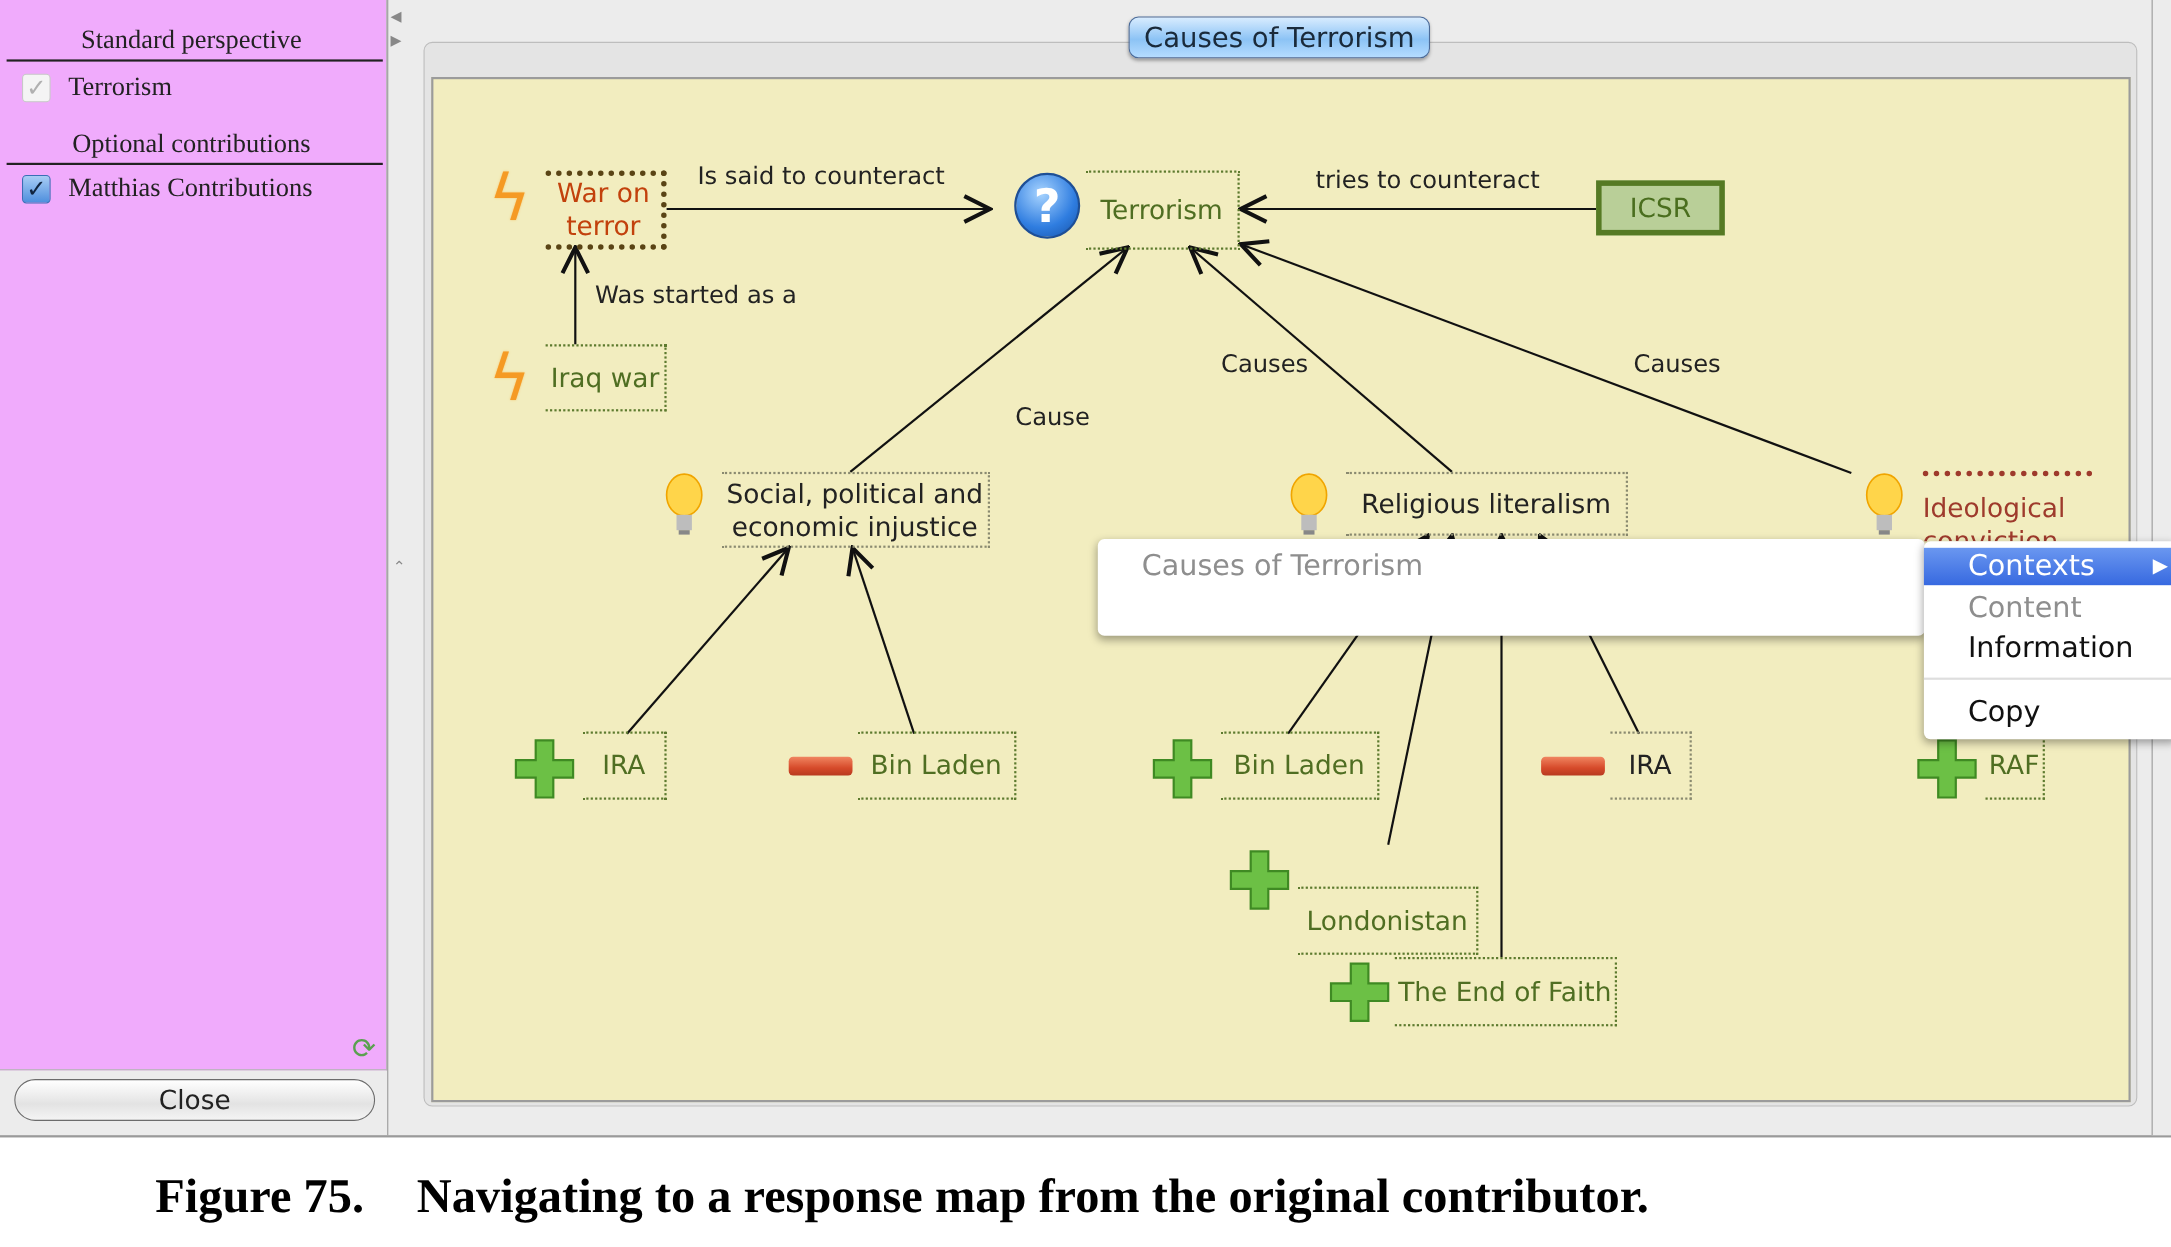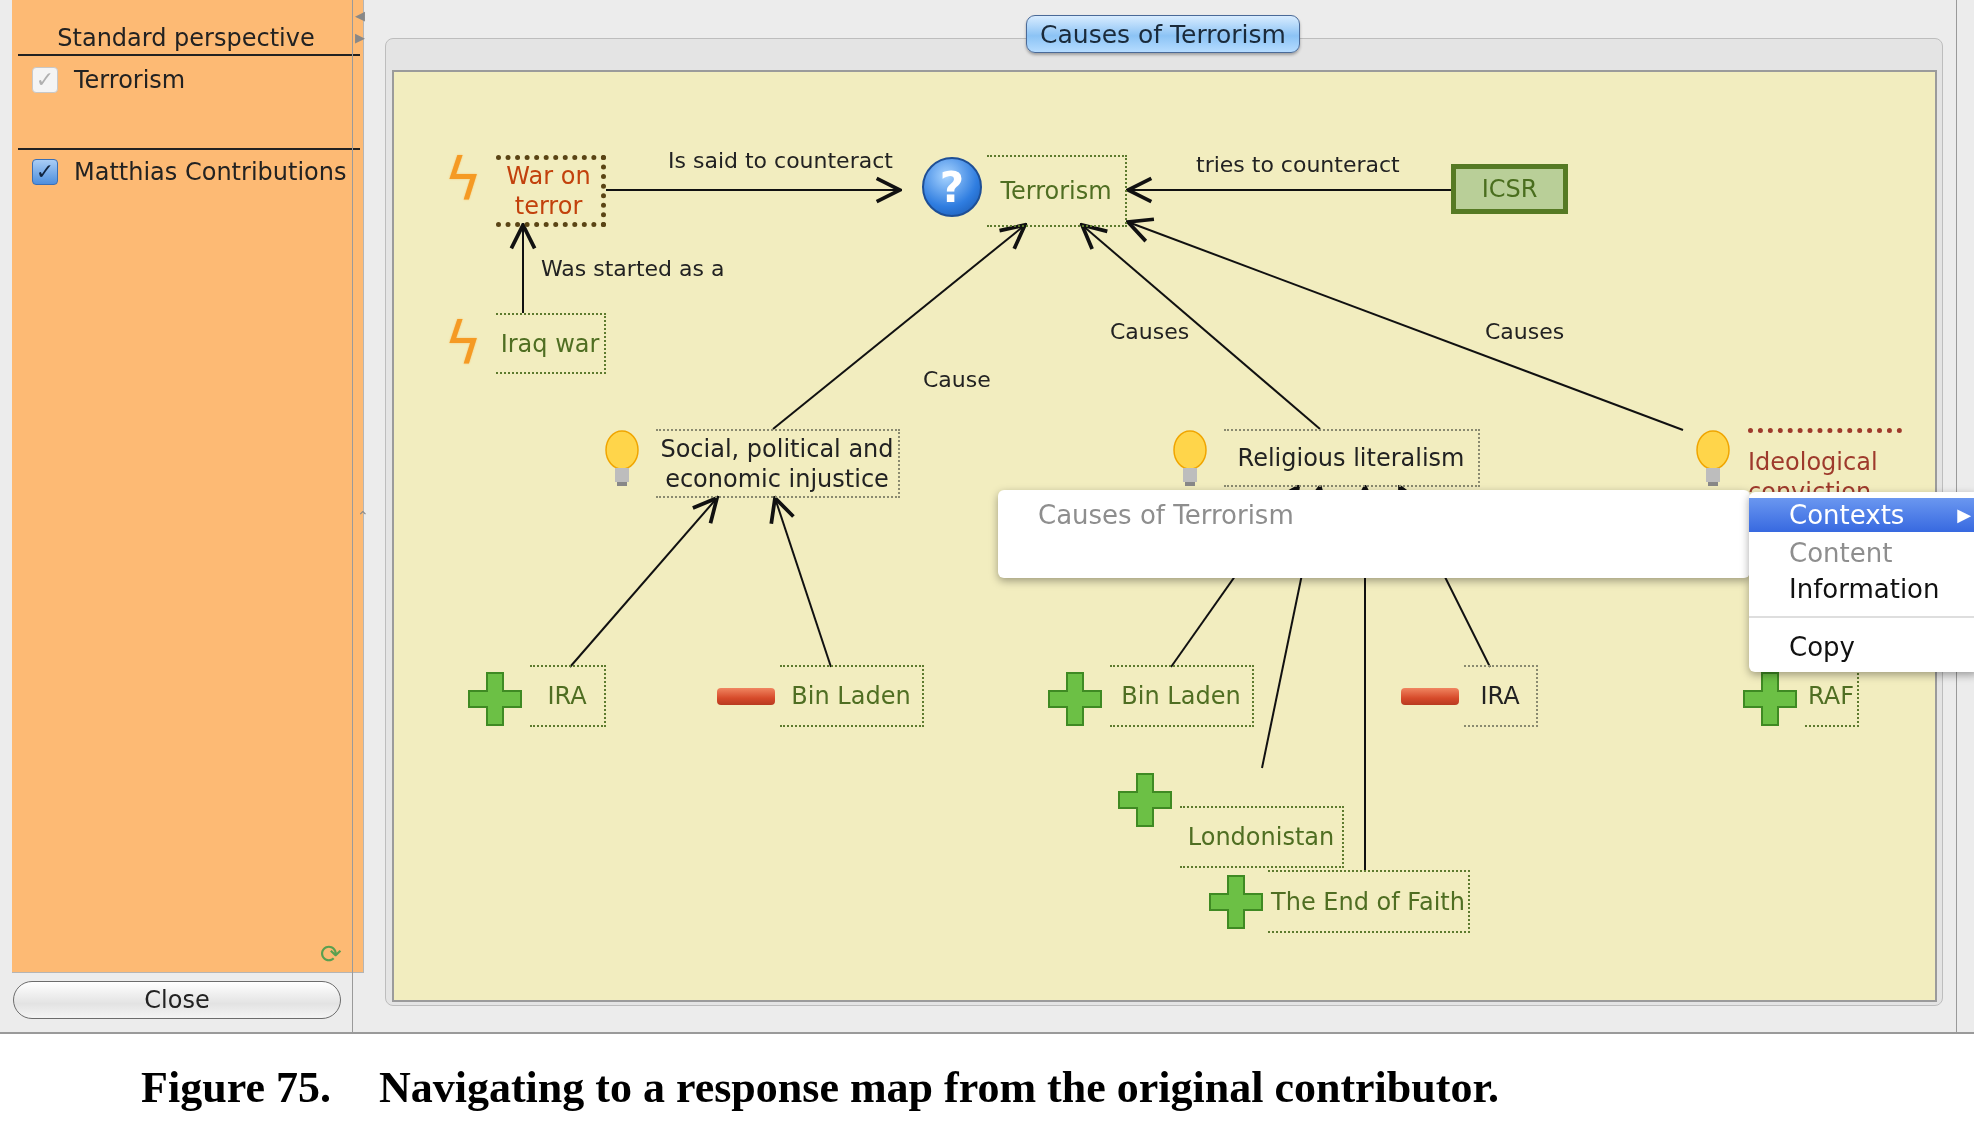--- a/index.html
+++ b/index.html
@@ -1,20 +1,20 @@
 <!DOCTYPE html>
 <html><head>
 <meta charset="utf-8">
 <style>
   html,body{margin:0;padding:0;}
   body{width:1974px;height:1134px;position:relative;background:#ffffff;overflow:hidden;font-family:"DejaVu Sans",sans-serif;}
   .abs{position:absolute;}
   
   #window{left:0;top:0;width:1974px;height:1032px;background:#ececec;border-bottom:2px solid #9a9a9a;}
-  #sidebar{left:12px;top:0;width:351px;height:972px;background:#fdba74;border-right:1px solid #b5b5b5;border-bottom:1px solid #b5b5b5;}
+  #sidebar{left:0;top:0;width:351px;height:972px;background:#f0abfc;border-right:1px solid #b5b5b5;border-bottom:1px solid #b5b5b5;font-family:Liberation Serif, serif;}
   .sec-title{position:absolute;left:0;width:348px;text-align:center;font-size:24px;color:#222;}
   .sec-rule{position:absolute;left:6px;width:342px;height:2px;background:#222;}
   .cb-row{position:absolute;left:20px;display:flex;align-items:center;gap:16px;font-size:24px;color:#222;}
   .cb{width:24px;height:24px;border-radius:4px;display:flex;align-items:center;justify-content:center;font-size:22px;line-height:1;}
   .cb.disabled{border:1px solid #c8c8c8;background:#f4f4f4;color:#b0b0b0;}
   .cb.checked{border:1px solid #3a6fb5;background:linear-gradient(#a9cdf5,#4e8fdd);color:#10243f;}
   #refresh{left:316px;top:940px;width:30px;height:28px;color:#5aa050;font-size:26px;line-height:28px;text-align:center;}
   #close-btn{left:13px;top:981px;width:328px;height:38px;border:1px solid #6c6c6c;border-radius:20px;background:linear-gradient(#ffffff,#e3e3e3 60%,#f4f4f4);font-size:24px;color:#222;display:flex;align-items:center;justify-content:center;box-sizing:border-box;}
   #divider{left:352px;top:0;width:8px;height:1032px;border-left:1px solid #9a9a9a;}
   .split-arrow{position:absolute;left:355px;font-size:13px;color:#888;}
@@ -55,20 +55,21 @@
 
 <div id="window" class="abs"></div>
 
 <div id="sidebar" class="abs">
   <div class="sec-title" style="top:24px;">Standard perspective</div>
   <div class="sec-rule" style="top:54px;"></div>
   <div class="cb-row" style="top:66px;">
     <span class="cb disabled">✓</span>
     <span>Terrorism</span>
   </div>
+  <div class="sec-title" style="top:118px;">Optional contributions</div>
   <div class="sec-rule" style="top:148px;"></div>
   <div class="cb-row" style="top:158px;">
     <span class="cb checked">✓</span>
     <span>Matthias Contributions</span>
   </div>
 </div>
 <div id="refresh" class="abs">⟳</div>
 <div id="close-btn" class="abs">Close</div>
 
 <div id="divider" class="abs"></div>
@@ -94,21 +95,21 @@
   <line x1="1320" y1="429" x2="1082" y2="225" stroke="#111" stroke-width="2" marker-end="url(#arr)"></line>
   <line x1="1683" y1="430" x2="1128" y2="222" stroke="#111" stroke-width="2" marker-end="url(#arr)"></line>
   <line x1="570" y1="667" x2="717" y2="498" stroke="#111" stroke-width="2" marker-end="url(#arr)"></line>
   <line x1="831" y1="667" x2="775" y2="498" stroke="#111" stroke-width="2" marker-end="url(#arr)"></line>
   <line x1="1171" y1="667" x2="1298" y2="487" stroke="#111" stroke-width="2" marker-end="url(#arr)"></line>
   <line x1="1262" y1="768" x2="1320" y2="487" stroke="#111" stroke-width="2" marker-end="url(#arr)"></line>
   <line x1="1365" y1="870" x2="1365" y2="487" stroke="#111" stroke-width="2" marker-end="url(#arr)"></line>
   <line x1="1490" y1="667" x2="1400" y2="487" stroke="#111" stroke-width="2" marker-end="url(#arr)"></line>
 </svg>
 
-<div class="elabel" style="left:634px;top:148px;margin-left:34px;">Is said to counteract</div>
+<div class="elabel" style="left:634px;top:148px;">Is said to counteract</div>
 <div class="elabel" style="left:541px;top:256px;">Was started as a</div>
 <div class="elabel" style="left:1196px;top:152px;">tries to counteract</div>
 <div class="elabel" style="left:923px;top:319px;margin-top:48px;">Cause</div>
 <div class="elabel" style="left:1110px;top:319px;">Causes</div>
 <div class="elabel" style="left:1485px;top:319px;">Causes</div>
 
 <div class="icon bolt" style="left:444px;top:150px;">ϟ</div>
 <div class="icon bolt" style="left:444px;top:314px;">ϟ</div>
 <div class="icon qmark" style="left:922px;top:157px;">?</div>
 

